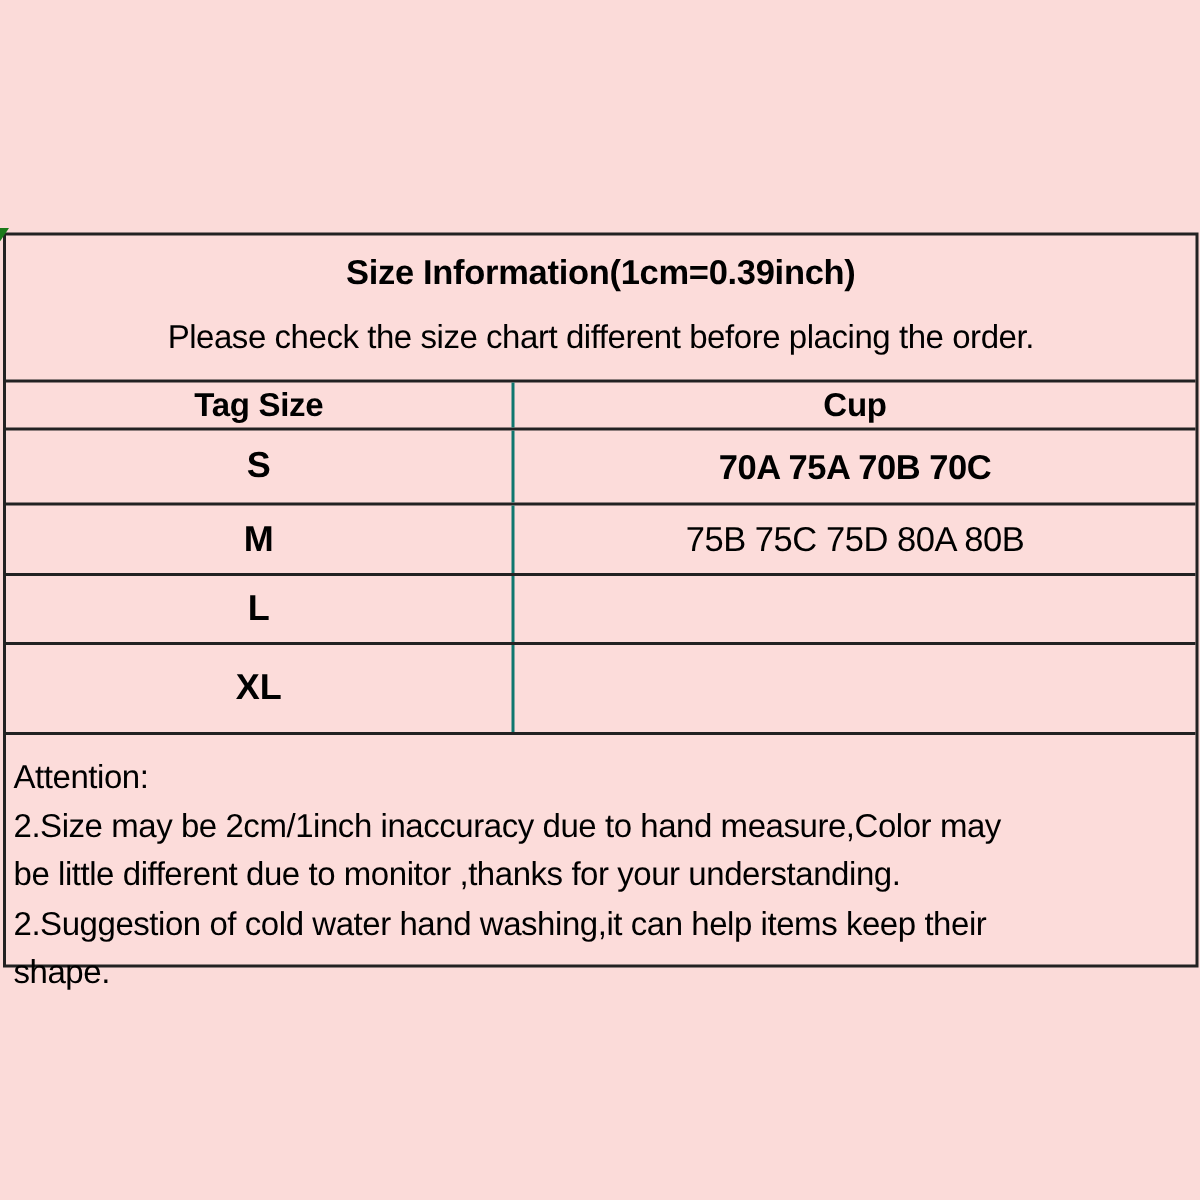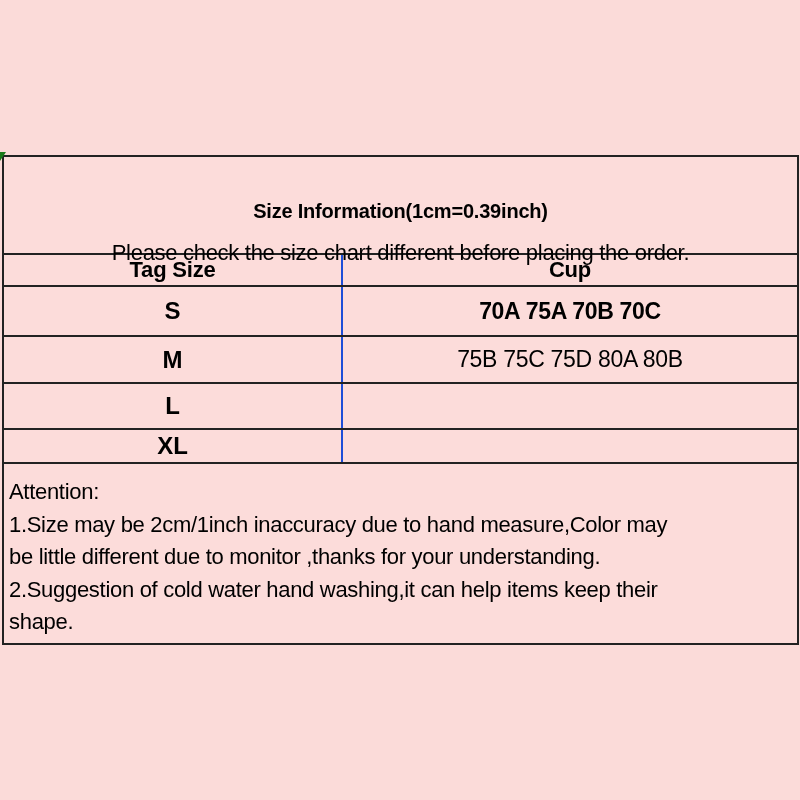--- a/index.html
+++ b/index.html
@@ -31,45 +31,44 @@
     z-index: 2;
   }
   .header-section {
     box-sizing: border-box;
     height: 98px;
     border-bottom: 2px solid #222;
     text-align: center;
     padding-top: 11px;
   }
   .title {
-    font-size: 20px;
+    font-size: 23px;
     font-weight: bold;
     letter-spacing: -0.2px;
-    margin-top: 32px;
   }
   .subtitle {
     margin-top: 17px;
     font-size: 22px;
     letter-spacing: -0.3px;
   }
   .t-row {
     box-sizing: border-box;
     display: flex;
     border-bottom: 2px solid #222;
     align-items: stretch;
   }
   .t-row.header { height: 32px; }
   .t-row.r0 { height: 50px; }
   .t-row.r1 { height: 47px; }
   .t-row.r2 { height: 46px; }
-  .t-row.r3 { height: 34px; }
+  .t-row.r3 { height: 60px; }
   .tag-cell {
     box-sizing: border-box;
     width: 339px;
-    border-right: 2px solid #1d4ed8;
+    border-right: 2px solid #0f766e;
     display: flex; align-items: center; justify-content: center;
   }
   .cup-cell {
     flex: 1;
     display: flex; align-items: center; justify-content: center;
   }
   .col-head { font-size: 22px; font-weight: bold; letter-spacing: -0.2px; }
   .tag-text { font-size: 24px; font-weight: bold; }
   .cup-text { font-size: 23px; letter-spacing: -0.3px; }
   .cup-text.bold { font-weight: bold; }
@@ -134,20 +133,20 @@
 
       <div class="t-row r3">
         <div class="tag-cell">
           <span class="tag-text">XL</span>
         </div>
       </div>
     </div>
 
     <div class="attention-section">
       <div class="attn-line">Attention:</div>
-      <div class="attn-line">1.Size may be 2cm/1inch inaccuracy due to hand measure,Color may</div>
+      <div class="attn-line">2.Size may be 2cm/1inch inaccuracy due to hand measure,Color may</div>
       <div class="attn-line">be little different due to monitor ,thanks for your understanding.</div>
       <div class="attn-line">2.Suggestion of cold water hand washing,it can help items keep their</div>
       <div class="attn-line">shape.</div>
     </div>
 
   </div>
 </div>
 
 </body></html>

